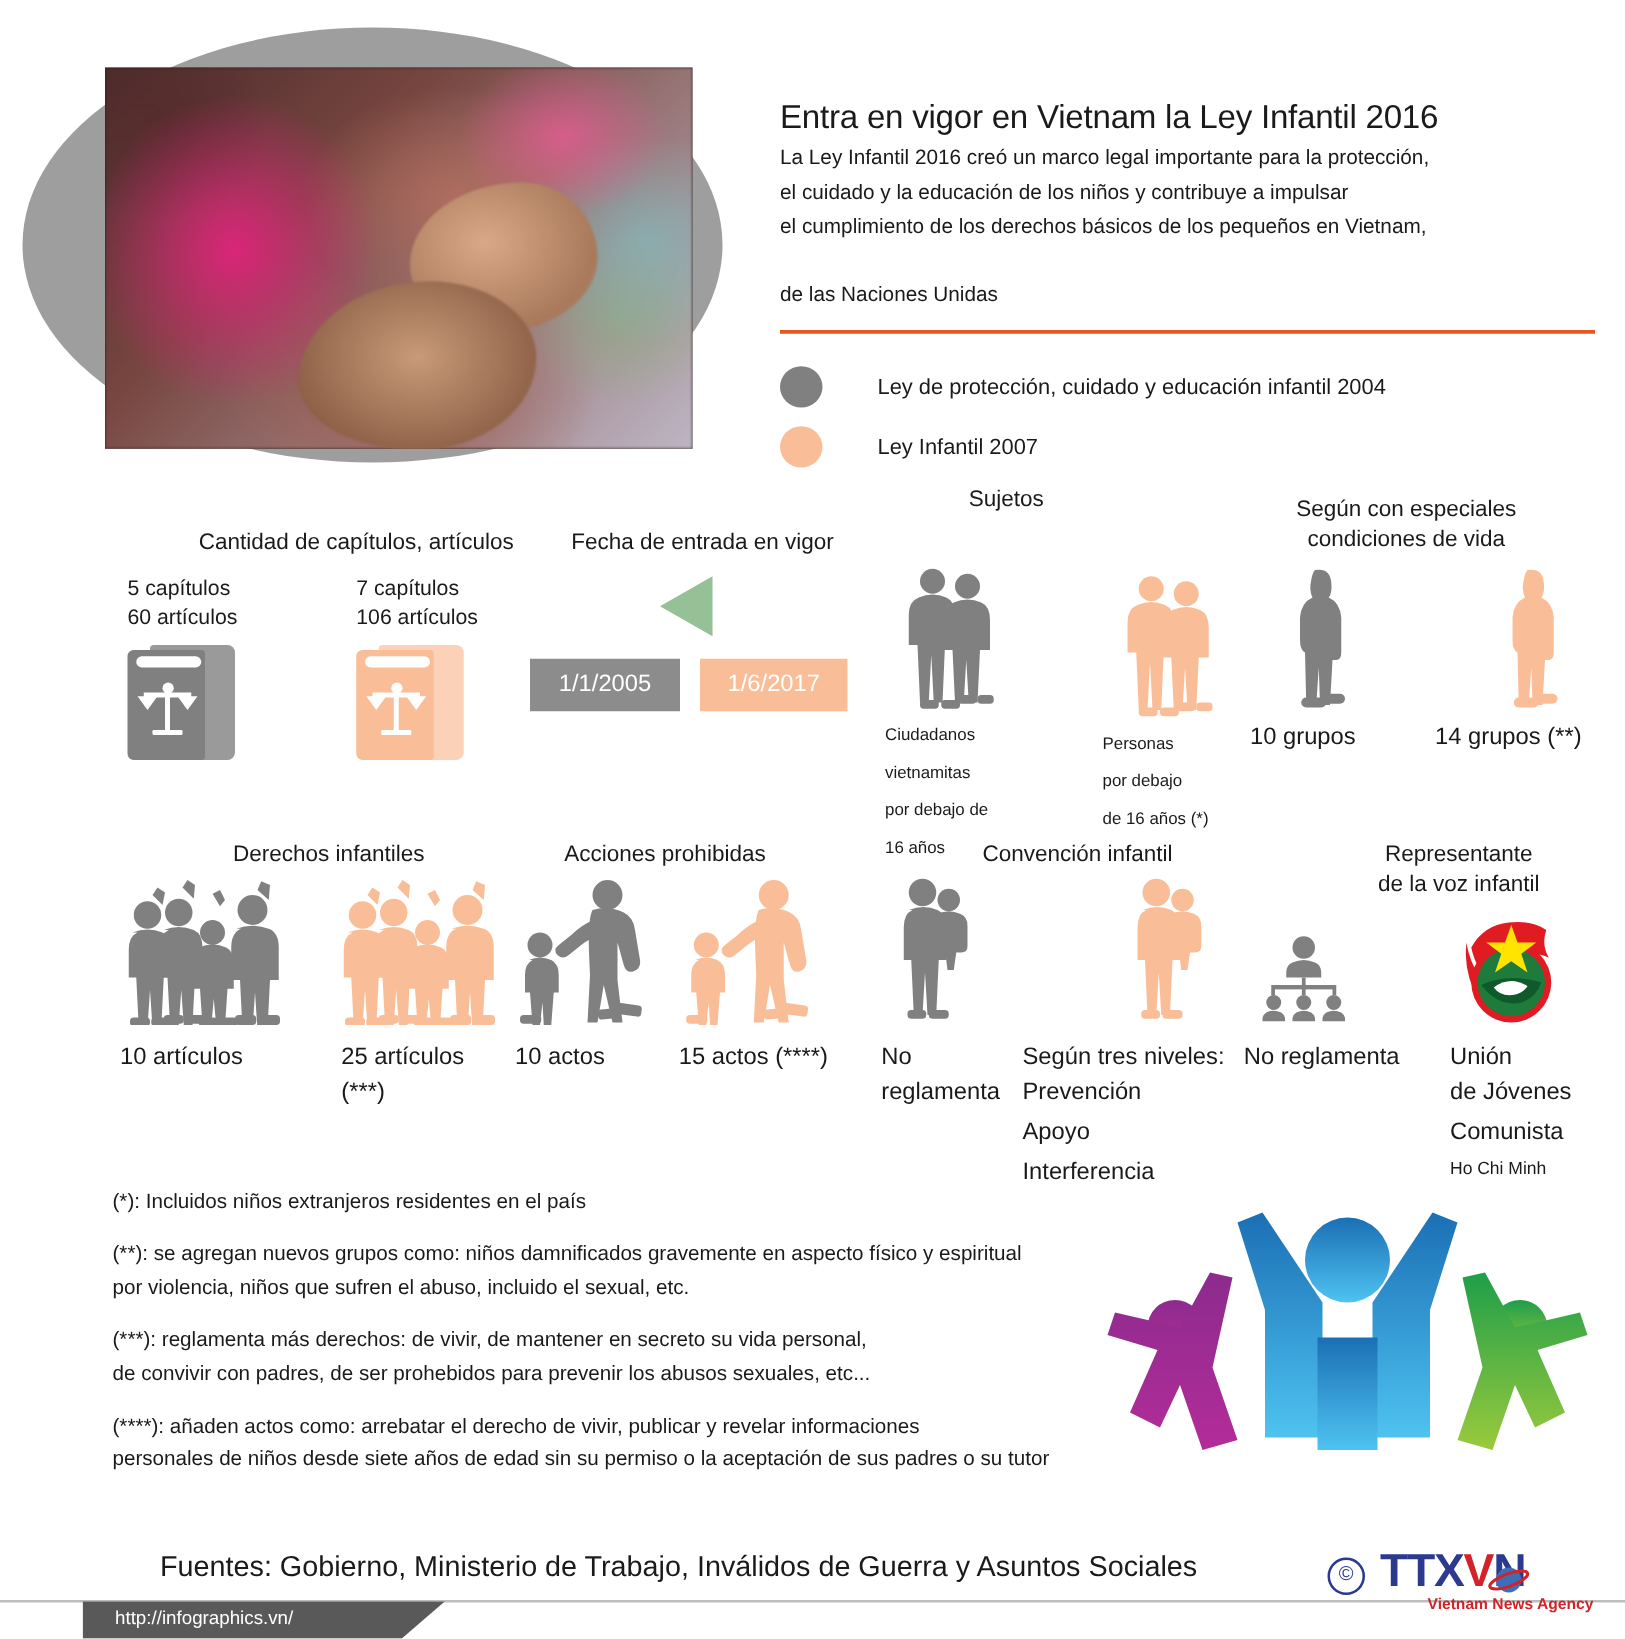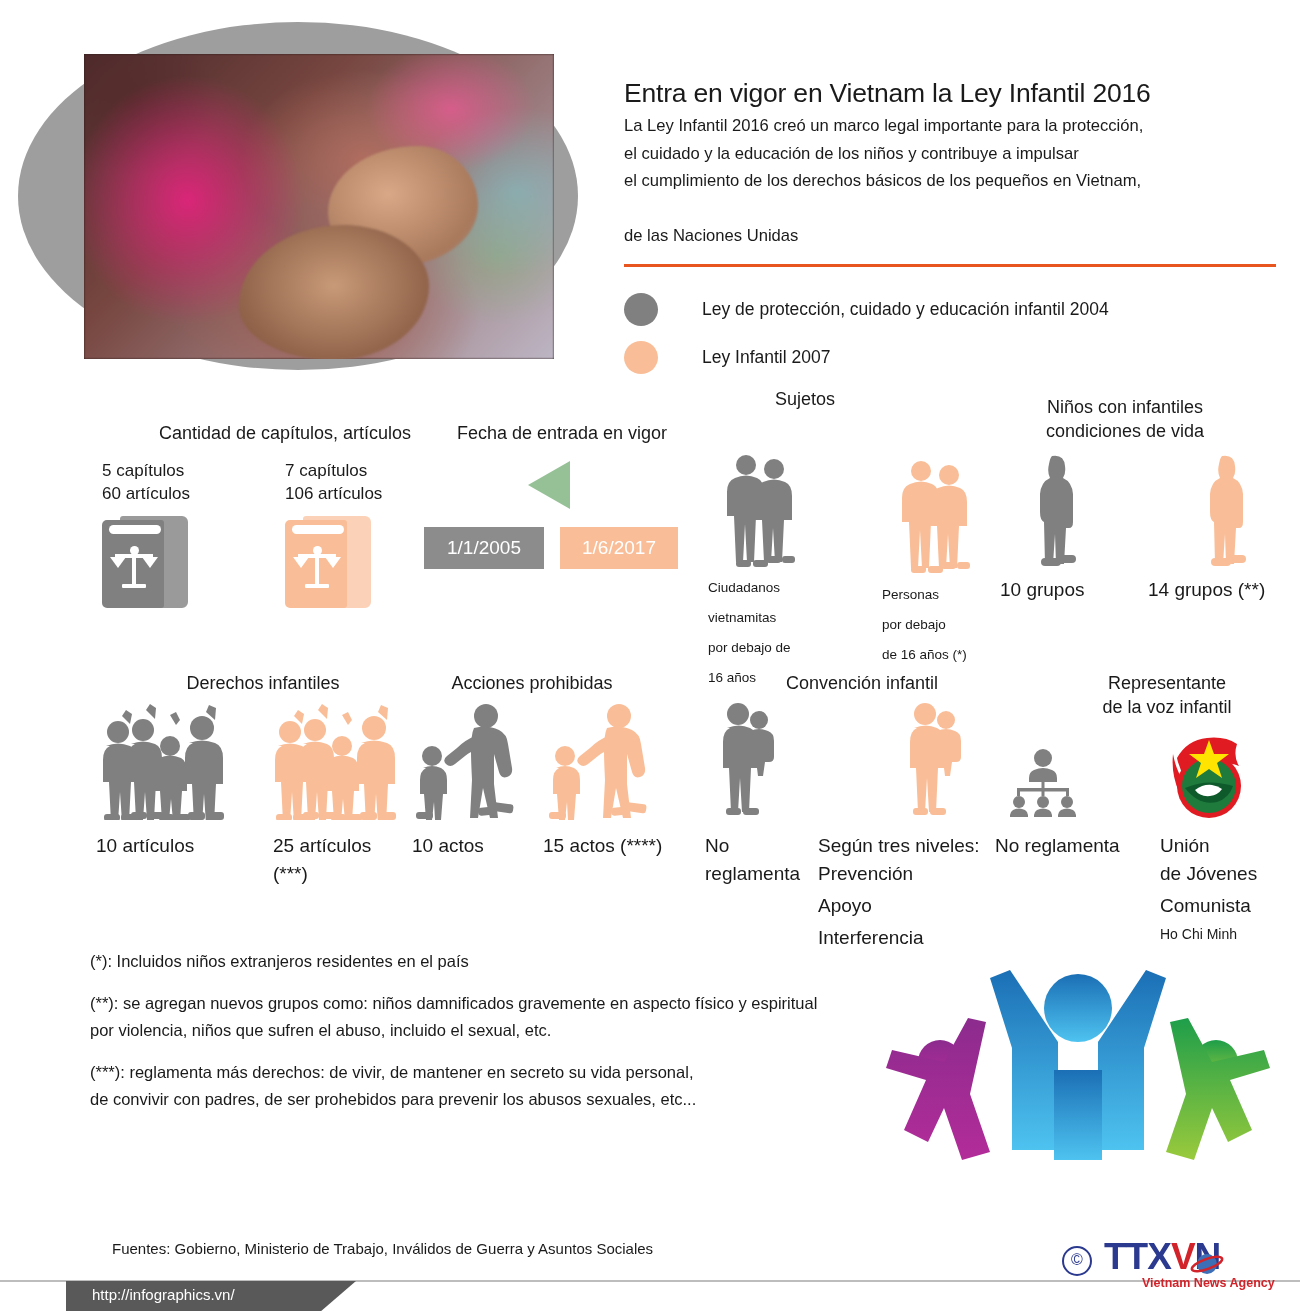--- a/index.html
+++ b/index.html
@@ -108,21 +108,21 @@
   .peach-f{fill:#F9BE98;}
 
   
   .notes{position:absolute;left:90px;top:948px;width:960px;}
   .note{font-size:16.5px;line-height:1.6;margin:0 0 16px 0;color:#1a1a1a;}
 
   
   .people-logo{position:absolute;left:868px;top:952px;width:420px;height:240px;}
 
   
-  .sources{position:absolute;left:112px;top:1240px;font-size:15px;color:#1a1a1a;}
+  .sources{position:absolute;left:128px;top:1240px;font-size:23px;color:#1a1a1a;}
   .urlbar{
     position:absolute;left:66px;top:1281px;height:30px;width:290px;background:#595959;
     clip-path:polygon(0 0,100% 0,88% 100%,0 100%);
   }
   .urlbar span{position:absolute;left:26px;top:5px;color:#ffffff;font-size:15px;}
   .foot-rule{position:absolute;left:0;top:1280px;width:1300px;height:2px;background:#bdbdbd;}
   .ttx{position:absolute;left:1062px;top:1232px;width:230px;height:62px;}
   .copy{
     position:absolute;left:0;top:14px;width:26px;height:26px;border:2px solid #2B3A8F;
     border-radius:50%;color:#2B3A8F;font-size:16px;text-align:center;line-height:24px;
@@ -240,21 +240,21 @@
 
   <div class="lbl-sm" style="left:708px;top:575px;">Ciudadanos</div>
   <div class="lbl-sm" style="left:708px;top:605px;">vietnamitas</div>
   <div class="lbl-sm" style="left:708px;top:635px;">por debajo de</div>
   <div class="lbl-sm" style="left:708px;top:665px;">16 años</div>
 
   <div class="lbl-sm" style="left:882px;top:582px;">Personas</div>
   <div class="lbl-sm" style="left:882px;top:612px;">por debajo</div>
   <div class="lbl-sm" style="left:882px;top:642px;">de 16 años (*)</div>
 
-  <div class="sec-head" style="left:1010px;top:396px;width:230px;">Niños con infantiles</div>
+  <div class="sec-head" style="left:1010px;top:396px;width:230px;">Según con especiales</div>
   <div class="sec-head" style="left:1010px;top:420px;width:230px;">condiciones de vida</div>
 
   <svg class="fig" style="left:1032px;top:452px;" width="48" height="118" viewBox="0 0 48 118">
     <g class="gray-f">
       <path d="M20 4 q12 -2 13 10 q1 8 -2 12 q9 4 10 16 v28 q0 6 -4 6 h-3 l-2 36 h-8 l-1 -30 -2 30 h-8 l-1 -42 q-4 -2 -4 -10 v-18 q1 -12 10 -16 q-3 -6 -1 -14 q1 -6 3 -8z"></path>
       <rect x="9" y="106" width="20" height="8" rx="4"></rect>
       <rect x="24" y="103" width="20" height="8" rx="4"></rect>
     </g>
   </svg>
 
@@ -452,20 +452,22 @@
     <circle cx="348" cy="110" r="22" fill="url(#gg)"></circle>
     <path d="M320 66 l-18 4 l16 72 l-20 58 l28 8 l18 -52 l16 34 l24 -12 l-22 -50 l40 -12 l-6 -18 l-52 12 z" fill="url(#gg)"></path>
   </svg>
 
   <div class="notes">
     <p class="note">(*): Incluidos niños extranjeros residentes en el país</p>
     <p class="note" style="white-space:pre-line">(**): se agregan nuevos grupos como: niños damnificados gravemente en aspecto físico y espiritual
 por violencia, niños que sufren el abuso, incluido el sexual, etc.</p>
     <p class="note" style="white-space:pre-line">(***): reglamenta más derechos: de vivir, de mantener en secreto su vida personal,
 de convivir con padres, de ser prohebidos para prevenir los abusos sexuales, etc...</p>
+    <p class="note" style="white-space:pre-line">(****): añaden actos como: arrebatar el derecho de vivir, publicar y revelar informaciones
+personales de niños desde siete años de edad sin su permiso o la aceptación de sus padres o su tutor</p>
   </div>
 
   <div class="sources">Fuentes: Gobierno, Ministerio de Trabajo, Inválidos de Guerra y Asuntos Sociales</div>
   <div class="foot-rule"></div>
   <div class="urlbar">
     <span>http://infographics.vn/</span>
   </div>
 
   <div class="ttx">
     <div class="copy">©</div>

